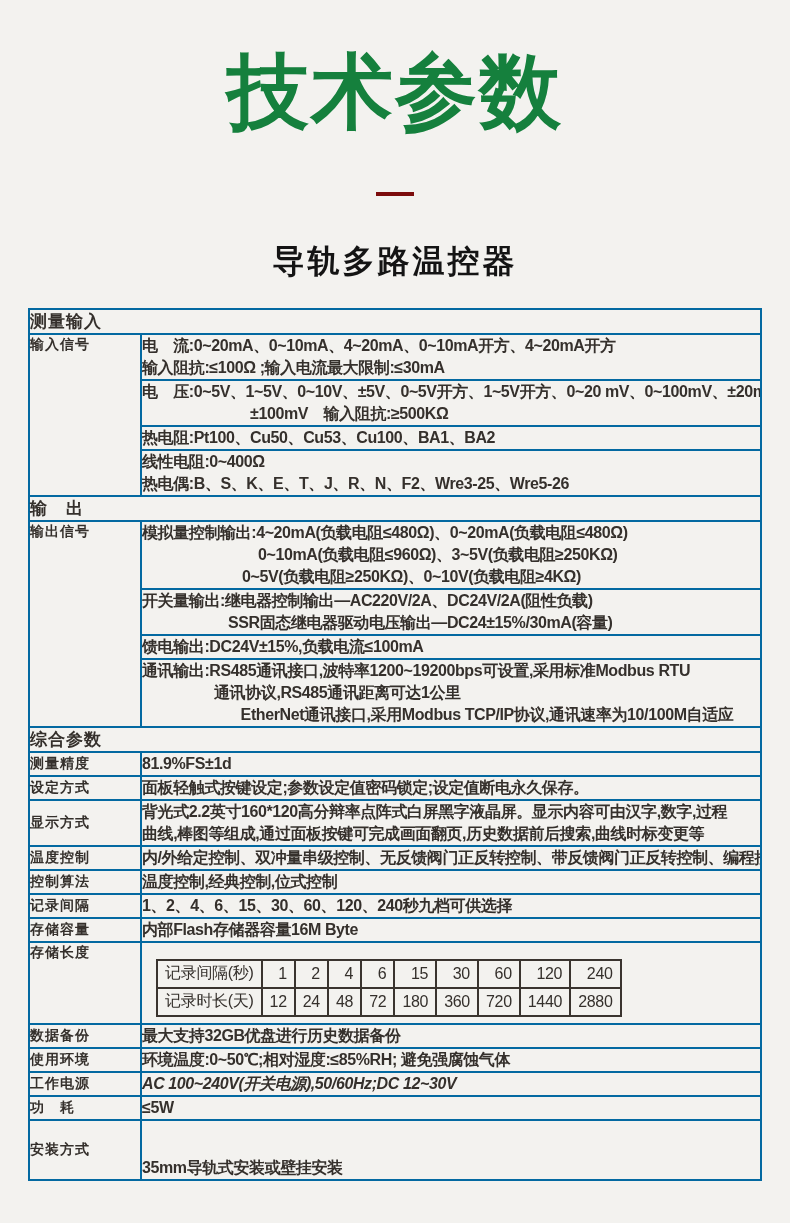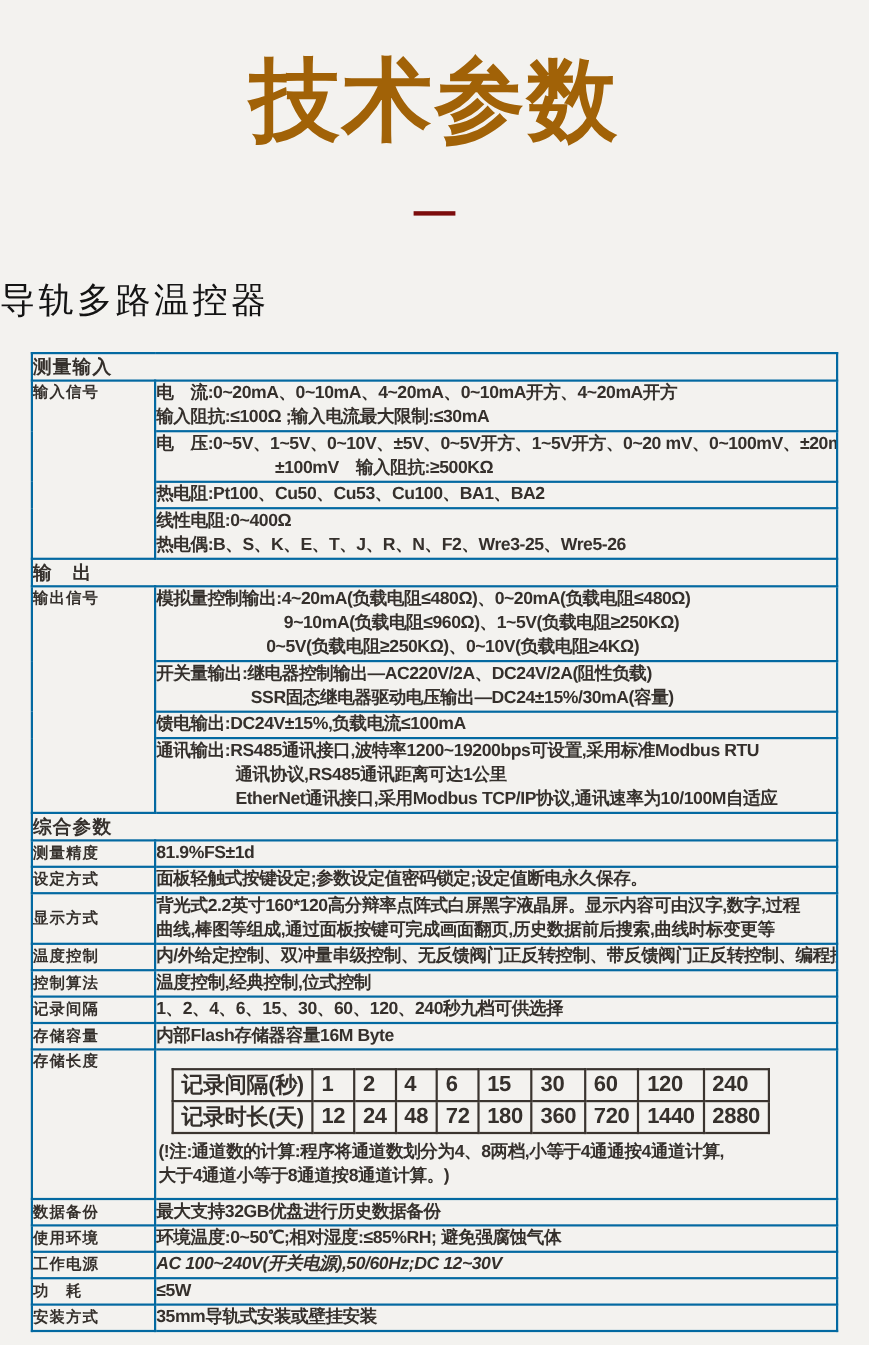--- a/index.html
+++ b/index.html
@@ -7,36 +7,36 @@
     width:790px;height:1223px;
     background:#f3f2ef;
     font-family:"Liberation Sans",sans-serif;
     color:#35302c;
     overflow:hidden;
   }
   .page-title{
     text-align:center;
     font-size:82px;
     font-weight:900;
-    color:#a16207;
+    color:#15803d;
     letter-spacing:2px;
     margin-top:46px;
     line-height:1.12;
   }
   .title-divider{
     width:38px;height:4px;
     margin:54px auto 0;
   }
   .page-subtitle{
-    text-align:left;
+    text-align:center;
     font-size:32px;
-    font-weight:400;
+    font-weight:700;
     color:#141414;
     letter-spacing:3px;
-    margin-top:56px;
+    margin-top:44px;
   }
   table.spec{
     width:734px;
     margin:24px auto 0;
     border-collapse:collapse;
     table-layout:fixed;
   }
   table.spec col.c-label{width:112px;}
   table.spec td{
     border:2px solid #0369a1;
@@ -66,22 +66,22 @@
     overflow:hidden;
   }
   table.inner{
     border-collapse:collapse;
     margin:16px 0 6px 14px;
   }
   table.inner td{
     border:2px solid #3a342f;
     height:26px;
     padding:0 7px;
-    text-align:left;
-    font-size:20px;font-weight:700;
+    text-align:right;
+    font-size:16px;font-weight:400;
     letter-spacing:-0.3px;
     white-space:nowrap;
   }
   .note{margin:6px 0 8px 2px;}
   .note .note-line{
     line-height:22px;
     white-space:nowrap;
   }
 </style>
 </head>
@@ -124,40 +124,40 @@
           <div class="line" style="padding-left: 0px;">热电偶:B、S、K、E、T、J、R、N、F2、Wre3-25、Wre5-26</div>
         </td>
       </tr>
       <tr>
         <td colspan="2" class="section">输　出</td>
       </tr>
       <tr>
         <td class="label top" rowspan="4">输出信号</td>
         <td class="value">
           <div class="line" style="padding-left: 0px;">模拟量控制输出:4~20mA(负载电阻≤480Ω)、0~20mA(负载电阻≤480Ω)</div>
-          <div class="line" style="padding-left: 116px;">9~10mA(负载电阻≤960Ω)、1~5V(负载电阻≥250KΩ)</div>
+          <div class="line" style="padding-left: 116px;">0~10mA(负载电阻≤960Ω)、3~5V(负载电阻≥250KΩ)</div>
           <div class="line" style="padding-left: 100px;">0~5V(负载电阻≥250KΩ)、0~10V(负载电阻≥4KΩ)</div>
         </td>
       </tr>
       <tr>
         <td class="value">
           <div class="line" style="padding-left: 0px;">开关量输出:继电器控制输出—AC220V/2A、DC24V/2A(阻性负载)</div>
           <div class="line" style="padding-left: 86px;">SSR固态继电器驱动电压输出—DC24±15%/30mA(容量)</div>
         </td>
       </tr>
       <tr>
         <td class="value">
           <div class="line" style="padding-left: 0px;">馈电输出:DC24V±15%,负载电流≤100mA</div>
         </td>
       </tr>
       <tr>
         <td class="value">
           <div class="line" style="padding-left: 0px;">通讯输出:RS485通讯接口,波特率1200~19200bps可设置,采用标准Modbus RTU</div>
           <div class="line" style="padding-left: 72px;">通讯协议,RS485通讯距离可达1公里</div>
-          <div class="line" style="padding-left: 72px;">EtherNet通讯接口,采用Modbus TCP/IP协议,通讯速率为10/100M自适应</div>
+          <div class="line" style="padding-left: 72px; text-align: center;">EtherNet通讯接口,采用Modbus TCP/IP协议,通讯速率为10/100M自适应</div>
         </td>
       </tr>
       <tr>
         <td colspan="2" class="section">综合参数</td>
       </tr>
       <tr>
         <td class="label" rowspan="1">测量精度</td>
         <td class="value">
           <div class="line" style="padding-left: 0px;">81.9%FS±1d</div>
         </td>
@@ -223,24 +223,20 @@
                 <td>48</td>
                 <td>72</td>
                 <td>180</td>
                 <td>360</td>
                 <td>720</td>
                 <td>1440</td>
                 <td>2880</td>
               </tr>
             </tbody>
           </table>
-          <div class="note">
-            <div class="note-line">(!注:通道数的计算:程序将通道数划分为4、8两档,小等于4通通按4通道计算,</div>
-            <div class="note-line">大于4通道小等于8通道按8通道计算。)</div>
-          </div>
         </td>
       </tr>
       <tr>
         <td class="label" rowspan="1">数据备份</td>
         <td class="value">
           <div class="line" style="padding-left: 0px;">最大支持32GB优盘进行历史数据备份</div>
         </td>
       </tr>
       <tr>
         <td class="label" rowspan="1">使用环境</td>
@@ -256,17 +252,17 @@
       </tr>
       <tr>
         <td class="label" rowspan="1">功　耗</td>
         <td class="value">
           <div class="line" style="padding-left: 0px;">≤5W</div>
         </td>
       </tr>
       <tr>
         <td class="label" rowspan="1">安装方式</td>
         <td class="value">
-          <div class="line" style="padding-left: 0px;">35mm导轨式安装或壁挂安装</div>
+          <div class="line" style="padding-left: 0px; margin-top: 36px;">35mm导轨式安装或壁挂安装</div>
         </td>
       </tr>
     </tbody>
 </table>
 
 </body></html>

